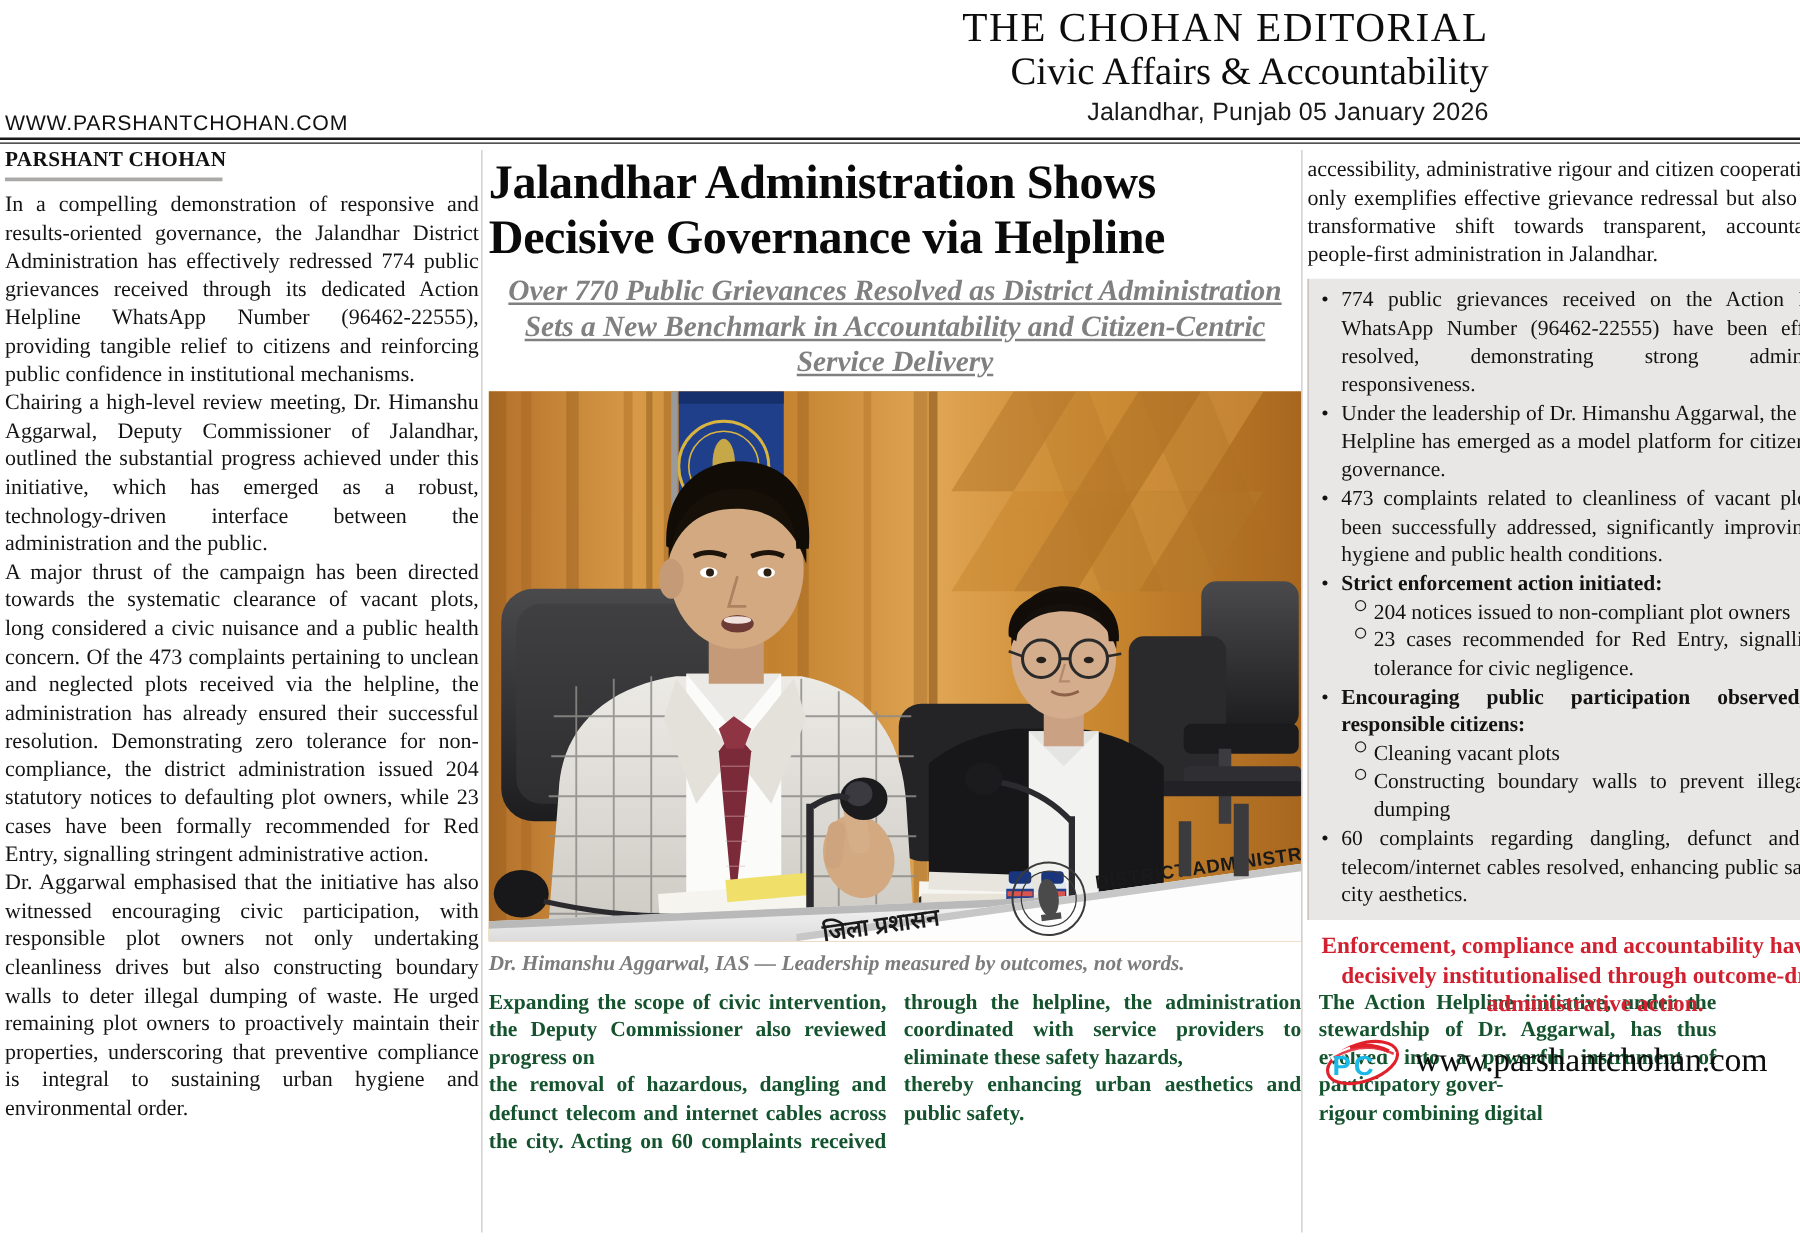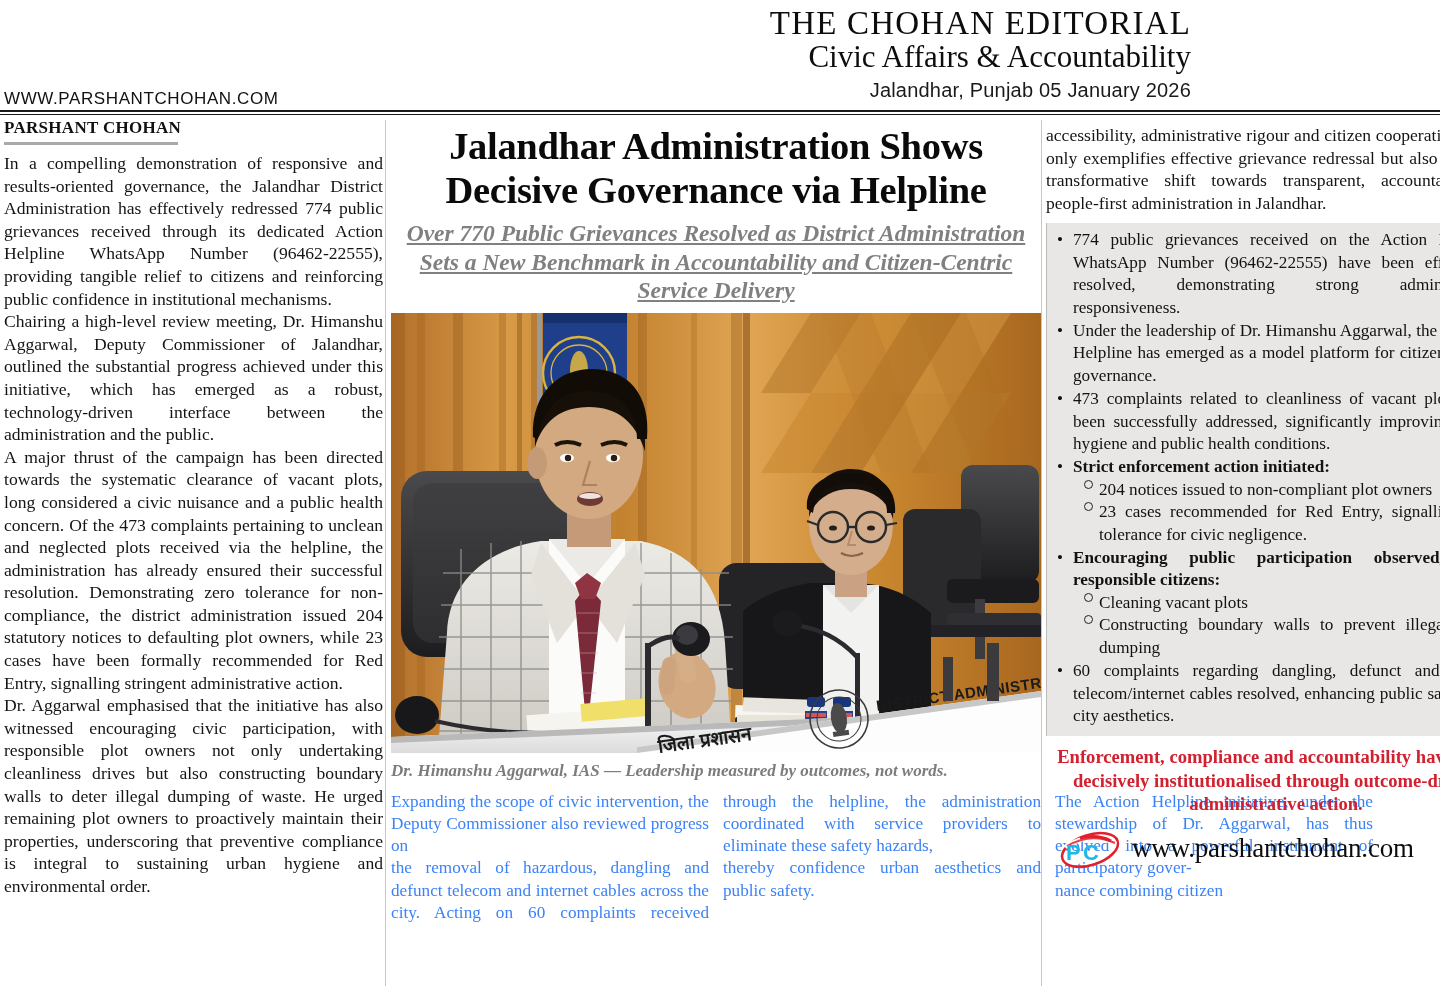--- a/index.html
+++ b/index.html
@@ -70,21 +70,21 @@
     position:absolute;left:385px;top:120px;width:0;height:866px;
     border-left:1px solid #c9c7c4;
   }
 
   .col-mid{
     position:absolute;left:391px;top:118px;width:650px;
   }
   .headline{
     font-family:"Liberation Serif", serif;
     font-weight:bold;font-size:38.5px;line-height:44px;
-    text-align:center;color:#0a0a0a;letter-spacing:-0.3px;
+    color:#0a0a0a;letter-spacing:-0.3px;
     margin:6px 0 0 0;
   }
   .subhead{
     font-family:"Liberation Serif", serif;
     font-style:italic;font-weight:bold;font-size:23.5px;line-height:28.5px;
     text-align:center;color:#808080;margin:7px 6px 0 6px;text-decoration:underline;
   }
   .photo-wrap{
     position:relative;width:650px;height:440px;margin-top:8px;
     overflow:hidden;background:#c98a30;
@@ -95,21 +95,22 @@
     font-style:italic;font-weight:bold;font-size:17px;color:#7c7c7c;
     margin-top:8px;line-height:20px;
   }
   .mid-cols{
     margin-top:10px;
     column-count:2;column-gap:14px;column-fill:auto;
     height:152px;
   }
   .mid-cols p{
     margin:0;font-size:17.2px;line-height:22.3px;text-align:justify;
-    color:#3b82f6;
+    color:#14532d;
+    font-weight:bold;
   }
 
   .divider-v2{
     position:absolute;left:1041px;top:120px;width:0;height:866px;
     border-left:1px solid #c9c7c4;
   }
 
   .col-right{
     position:absolute;left:1046px;top:118px;width:460px;
   }
@@ -432,23 +433,23 @@
           <rect x="552" y="344" width="10" height="44" fill="#3b3b3e"></rect>
         </g>
       </svg>
     </div>
 
     <div class="caption">Dr. Himanshu Aggarwal, IAS — Leadership measured by outcomes, not words.</div>
 
     <div class="mid-cols" id="mid-paras">
         <p>Expanding the scope of civic intervention, the Deputy Commissioner also reviewed progress on</p>
         <p>the removal of hazardous, dangling and defunct telecom and internet cables across the city. Acting on 60 complaints received through the helpline, the administration coordinated with service providers to eliminate these safety hazards,</p>
-        <p>thereby confidence urban aesthetics and public safety.</p>
+        <p>thereby enhancing urban aesthetics and public safety.</p>
         <p>The Action Helpline initiative, under the stewardship of Dr. Aggarwal, has thus evolved into a powerful instrument of participatory gover-</p>
-        <p>nance combining citizen</p>
+        <p>rigour combining digital</p>
       </div>
   </div>
 
   <div class="divider-v2"></div>
 
   <div class="col-right">
     <div class="right-p">accessibility, administrative rigour and citizen cooperation. It not only exemplifies effective grievance redressal but also signals a transformative shift towards transparent, accountable and people-first administration in Jalandhar.</div>
 
     <div class="bullet-box">
       <ul class="blist" id="bullet-list">

